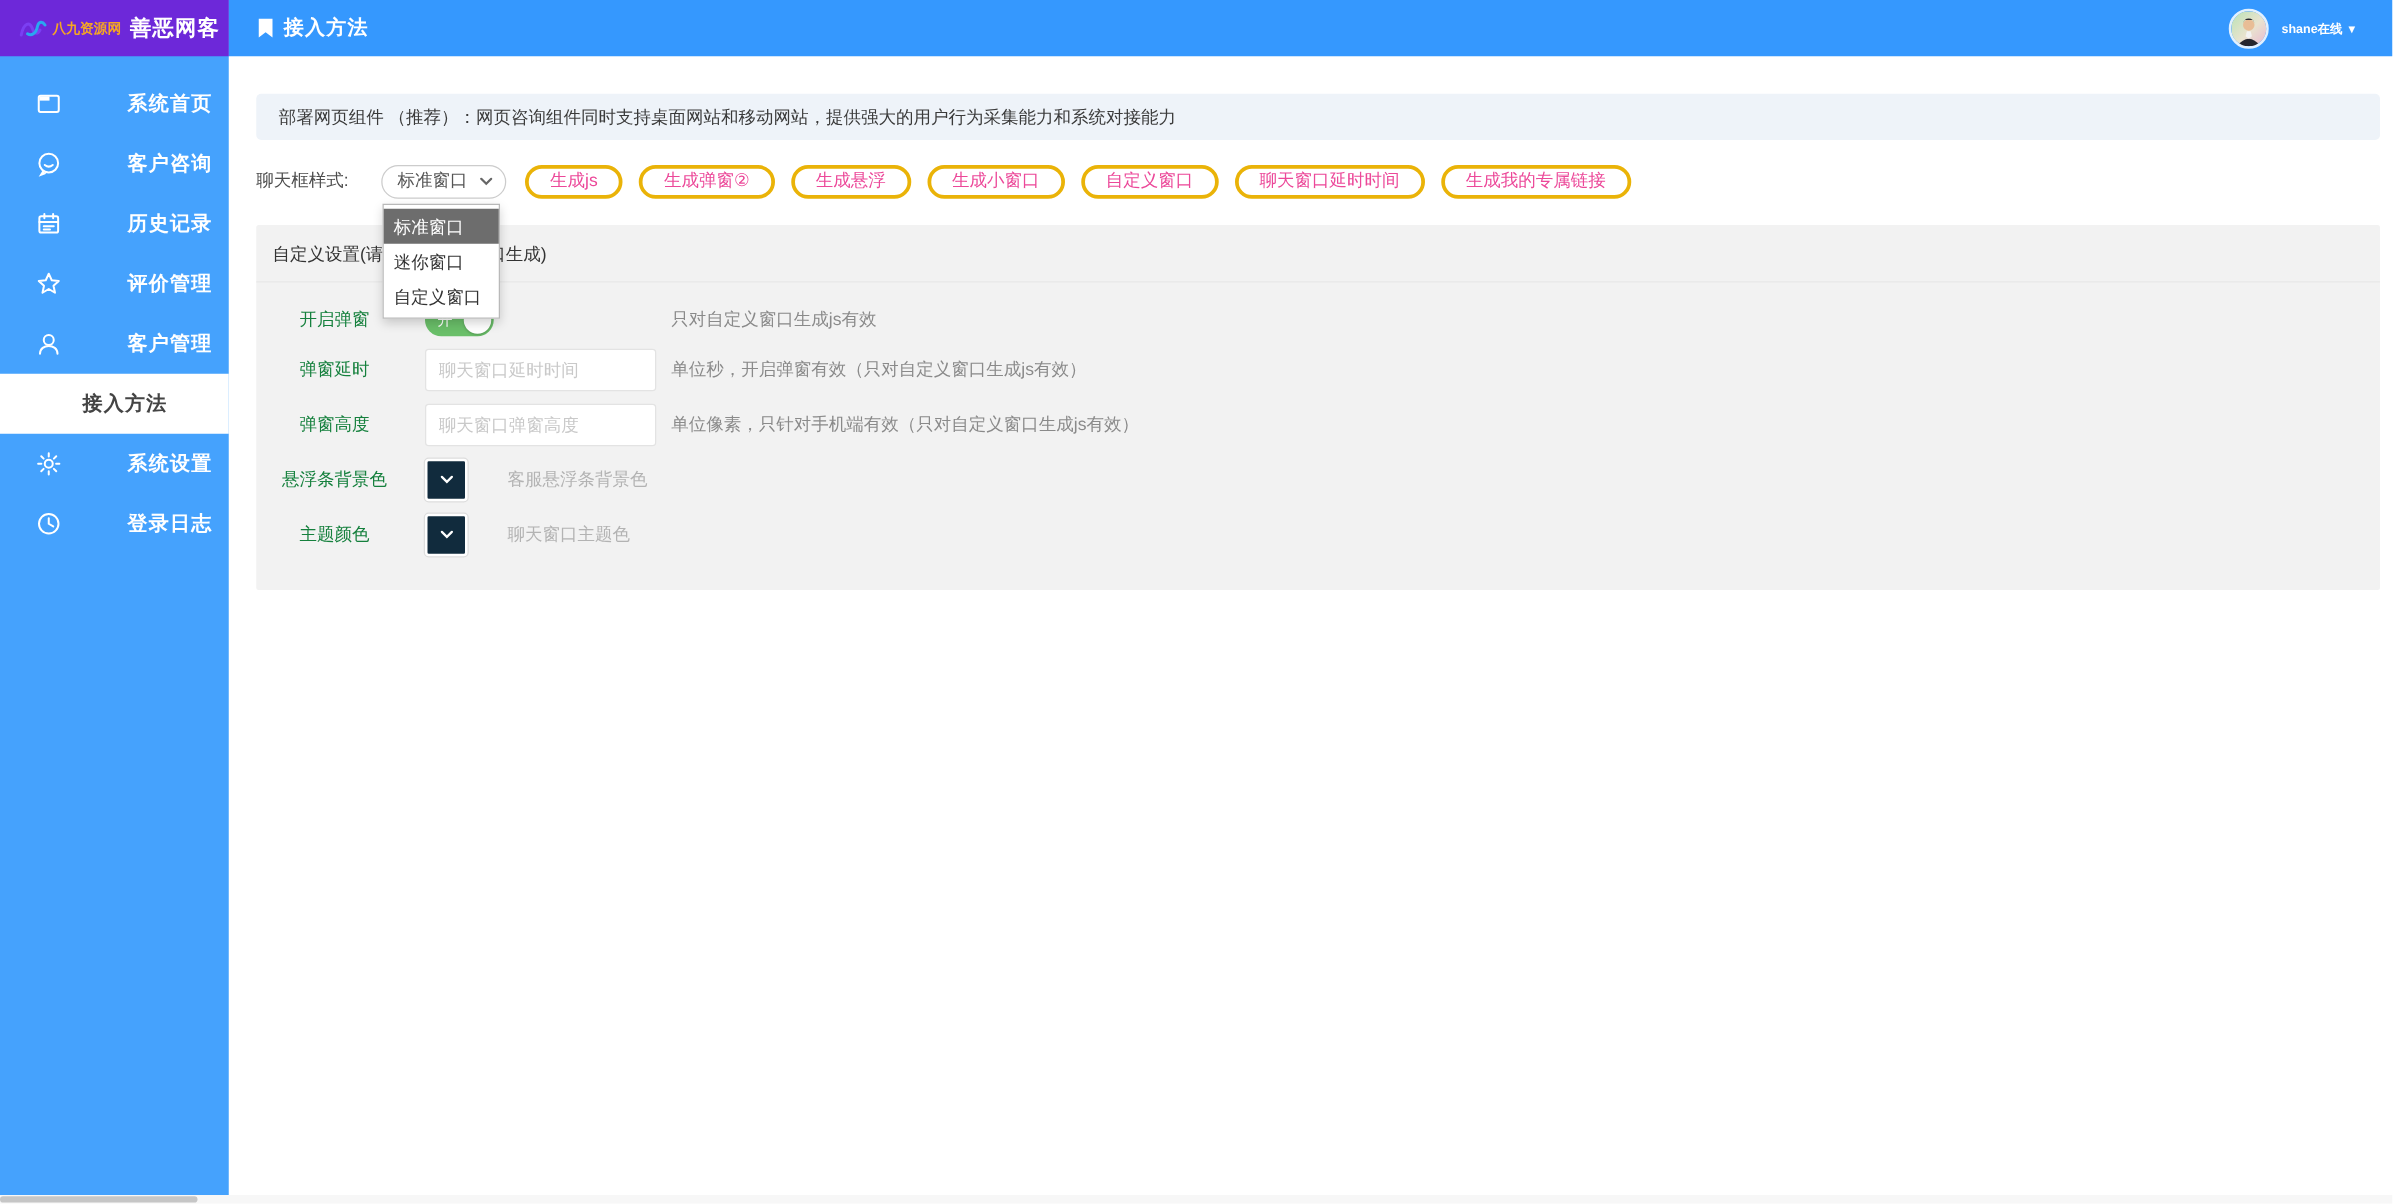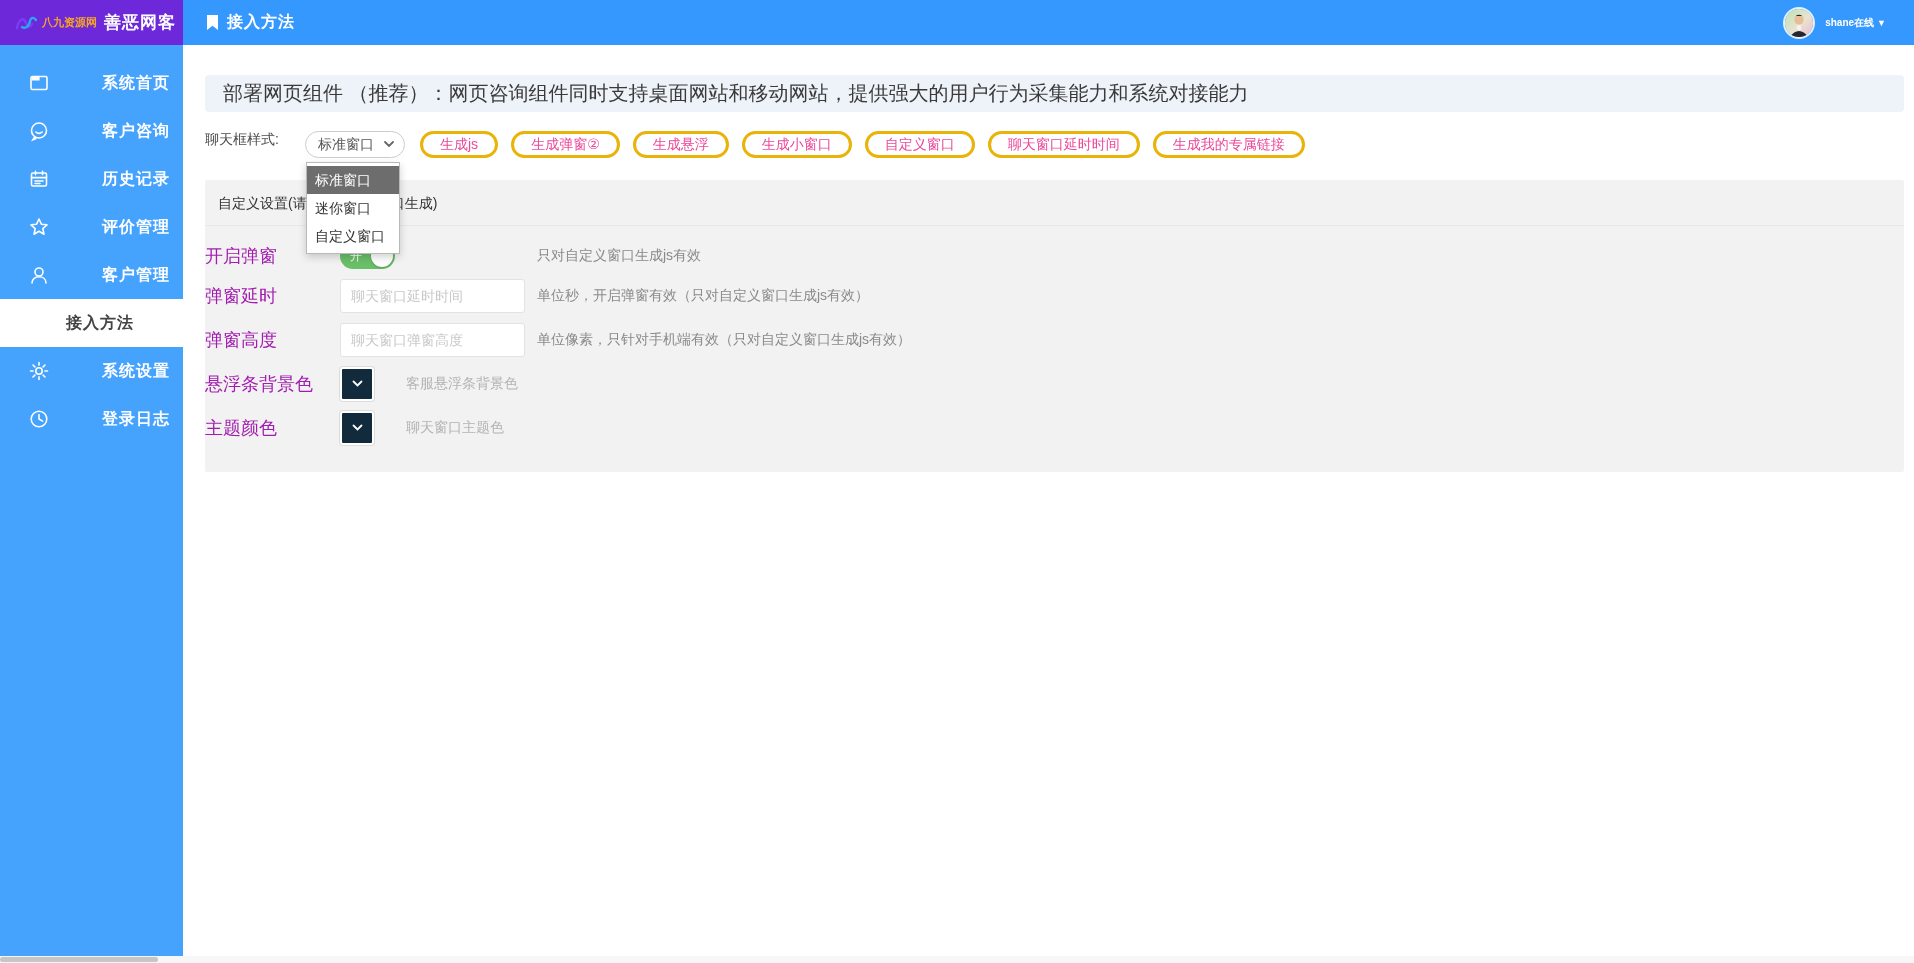--- a/index.html
+++ b/index.html
@@ -24,43 +24,43 @@
     display:flex; align-items:center; padding-left:22px; z-index:4; }
   .topbar-title { color:#fff; font-size:16px; font-weight:700; margin-left:7px; letter-spacing:1px; }
   .user { position:absolute; right:28px; top:0; height:45px; display:flex; align-items:center; cursor:pointer; }
   .avatar { width:32px; height:32px; border-radius:50%; overflow:hidden; border:2px solid rgba(255,255,255,.85); flex:none; }
   .user-name { color:#fff; font-size:10px; font-weight:700; margin-left:10px; }
   .caret { color:#fff; font-size:9px; margin-left:3px; }
 
   
   .main { position:absolute; left:183px; top:45px; right:0; bottom:0; background:#fff; padding:0 10px 0 22px; }
   .notice { margin-top:30px; height:37px; background:#eef3f9; border-radius:4px;
-    display:flex; align-items:center; padding-left:18px; font-size:20px; color:#3a3a3a; }
-
-  .toolbar { margin-top:19px; display:flex; height:28px; }
+    display:flex; align-items:center; padding-left:18px; font-size:14px; color:#3a3a3a; }
+
+  .toolbar { margin-top:19px; display:flex; align-items:center; height:28px; }
   .toolbar-label { font-size:14px; color:#4d4d4d; width:100px; }
   .select-wrap { position:relative; margin-right:15px; }
   .select { width:100px; height:27px; border:1px solid #ccc; border-radius:14px; background:#fff;
     display:flex; align-items:center; justify-content:space-between; padding:0 10px 0 12px;
     font-size:14px; color:#555; cursor:pointer; }
   .menu { position:absolute; left:1px; top:31px; width:94px; background:#fff;
     border:1px solid #b9b9b9; box-shadow:0 3px 8px rgba(0,0,0,.18); padding:3px 0; z-index:40; }
   .option { height:28px; line-height:28px; padding-left:8px; font-size:14px; color:#333; cursor:pointer; white-space:nowrap; }
   .option.selected { background:#6d6d6d; color:#fff; }
 
   .gen-btn { height:27px; border:3px solid #eab308; color:#ec4899; background:#fff; border-radius:15px;
     font-size:14px; padding:0 17px; margin-right:13px; cursor:pointer;
     font-family:"Liberation Sans","DejaVu Sans",sans-serif; white-space:nowrap; }
 
   
   .panel { margin-top:21px; background:#f2f2f2; border-radius:2px; padding-bottom:17px; }
   .panel-title { padding:15px 18px 12px 13px; font-size:14px; color:#333; border-bottom:1px solid #e8e8e8; }
   .rows { padding-top:17px; }
   .frow { display:flex; align-items:center; margin-bottom:10px; }
-  .frow-label { width:125px; text-align:left; font-size:18px; color:#a21caf; flex:none; }
+  .frow-label { width:125px; text-align:center; font-size:14px; color:#15803d; flex:none; }
   .fctrl { margin-left:10px; display:flex; align-items:center; }
   .fctrl.fixed { width:185px; flex:none; }
   .hint { font-size:14px; color:#8a8a8a; margin-left:12px; }
   .hint.light { color:#b3b3b3; margin-left:32px; }
 
   .toggle { position:relative; width:55px; height:26px; border-radius:13px; background:#6abf69; cursor:pointer; flex:none; }
   .toggle-text { position:absolute; left:10px; top:5px; color:#fff; font-size:12px; }
   .toggle-knob { position:absolute; right:2px; top:2px; width:22px; height:22px; border-radius:50%; background:#fff;
     box-shadow:0 1px 2px rgba(0,0,0,.2); }
 

